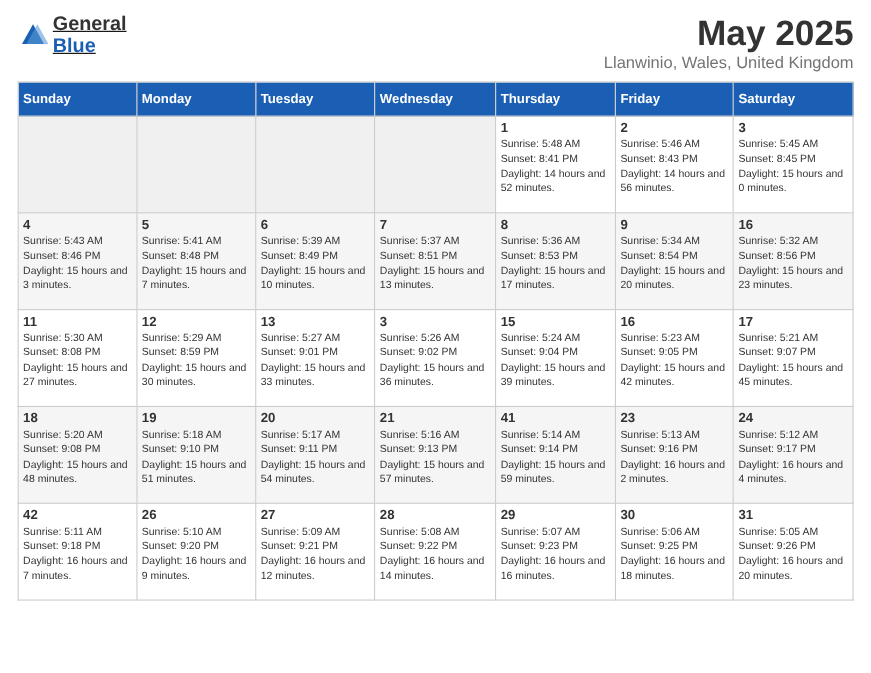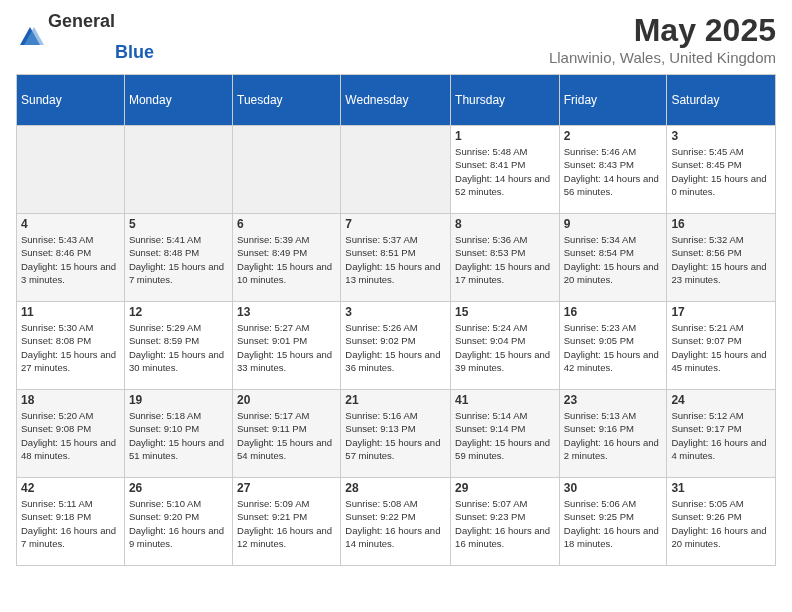--- a/index.html
+++ b/index.html
@@ -20,33 +20,33 @@
       justify-content: space-between;
       align-items: flex-start;
       margin-bottom: 8px;
     }
     .logo {
       display: flex;
       align-items: center;
     }
     .logo-text {
       display: flex;
-      flex-direction: row;
+      flex-direction: column;
       line-height: 1.1;
+      text-decoration: underline;
     }
     .logo-general {
       font-size: 18px;
       font-weight: bold;
       color: #333;
     }
     .logo-blue {
       font-size: 18px;
       font-weight: bold;
       color: #1a5fb4;
-      margin-top: 31px;
     }
     .logo-icon {
       width: 28px;
       height: 28px;
       margin-right: 4px;
     }
     .title-area {
       text-align: right;
     }
     .month-title {
@@ -60,22 +60,22 @@
     }
     .calendar {
       width: 100%;
       border-collapse: collapse;
       border: 1px solid #ccc;
     }
     .calendar th {
       background: #1a5fb4;
       color: #fff;
       font-size: 12px;
-      font-weight: normal;
-      padding: 18px 4px;
+      font-weight: bold;
+      padding: 8px 4px;
       text-align: left;
       border: 1px solid #ccc;
     }
     .calendar td {
       width: 113px;
       vertical-align: top;
       padding: 3px 4px;
       border: 1px solid #ccc;
       font-size: 10px;
       color: #333;

